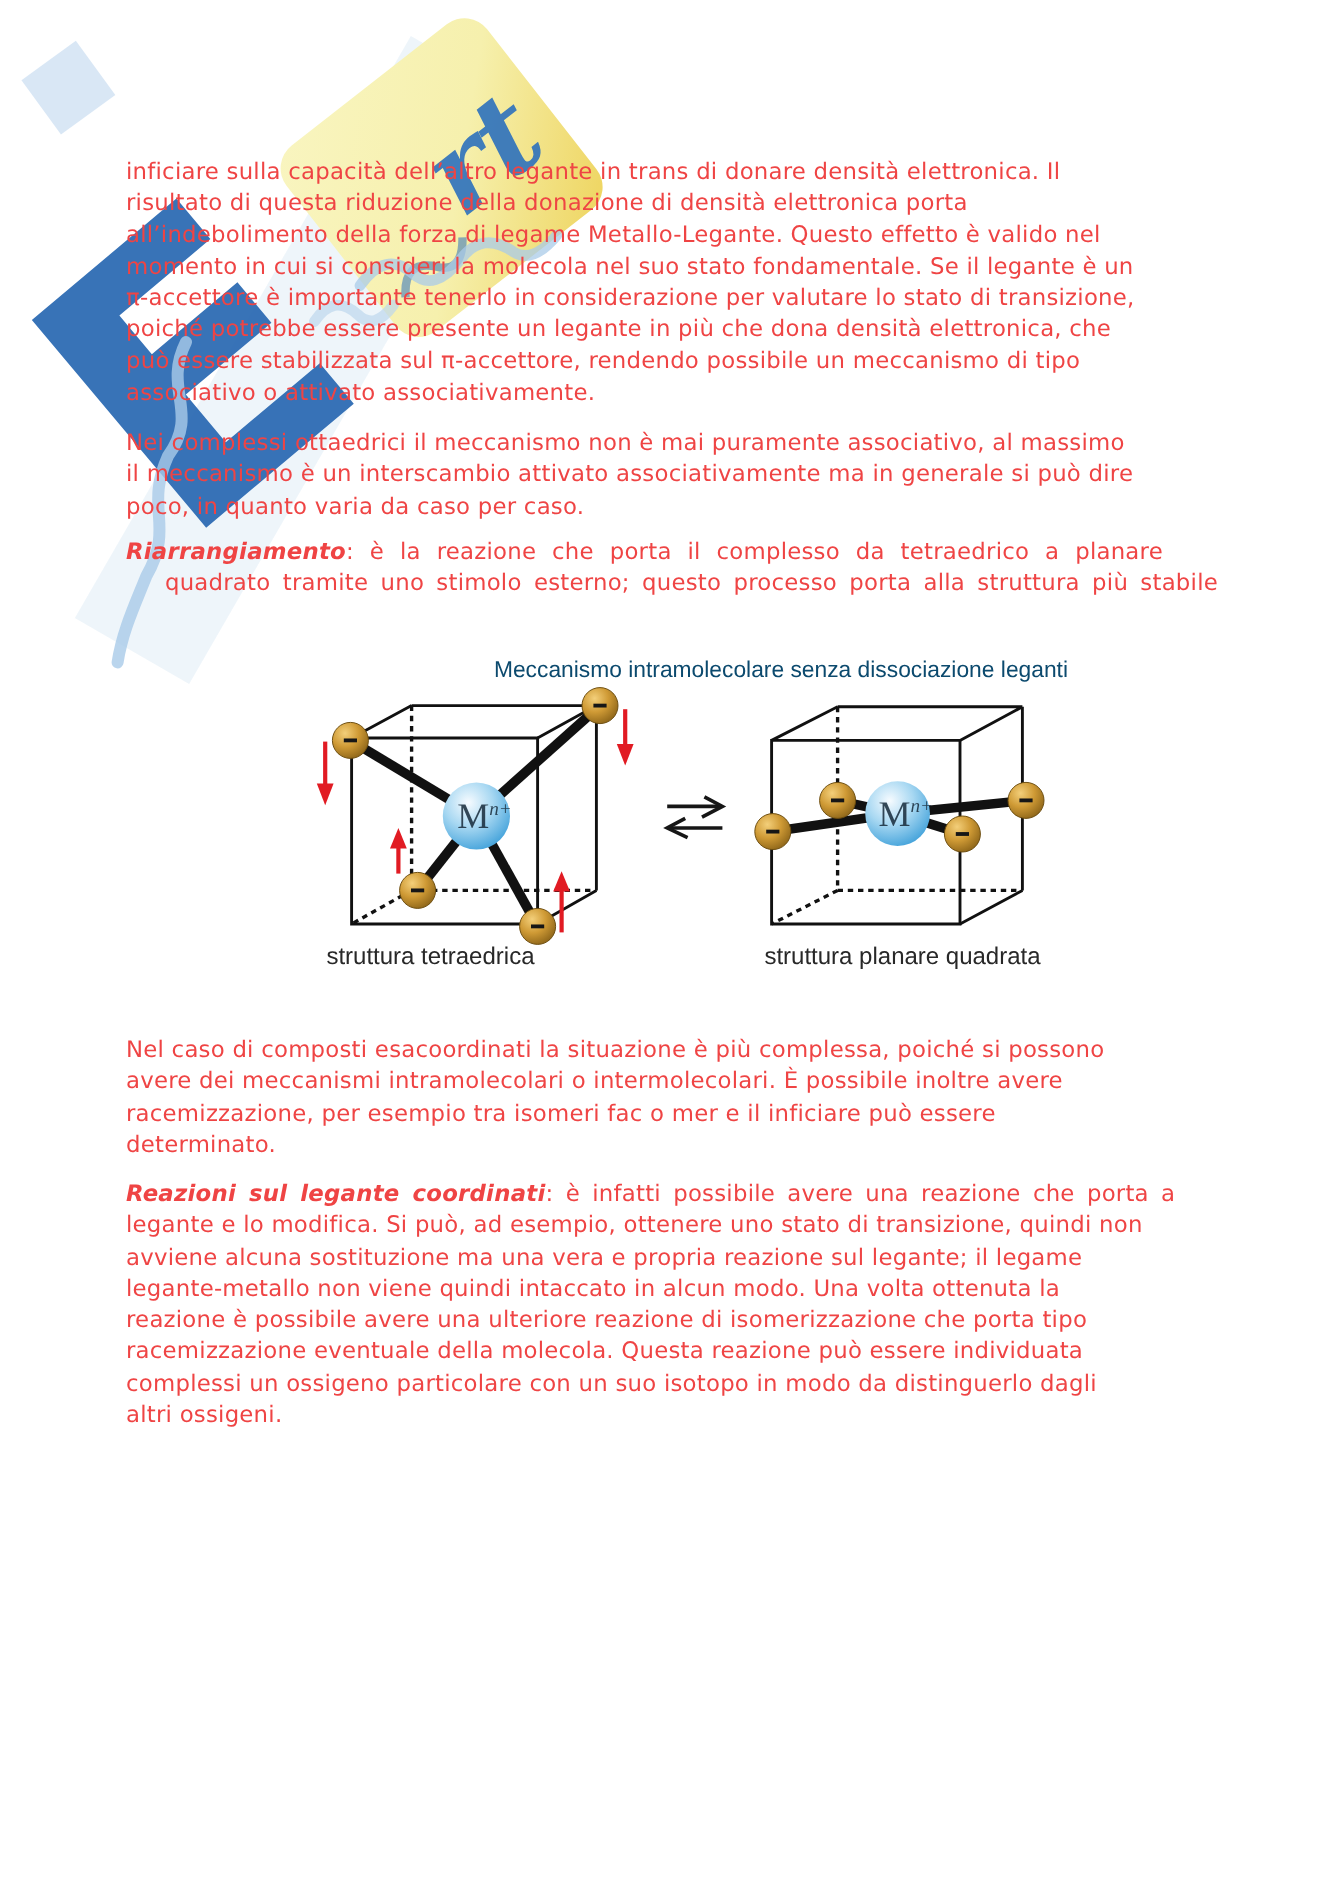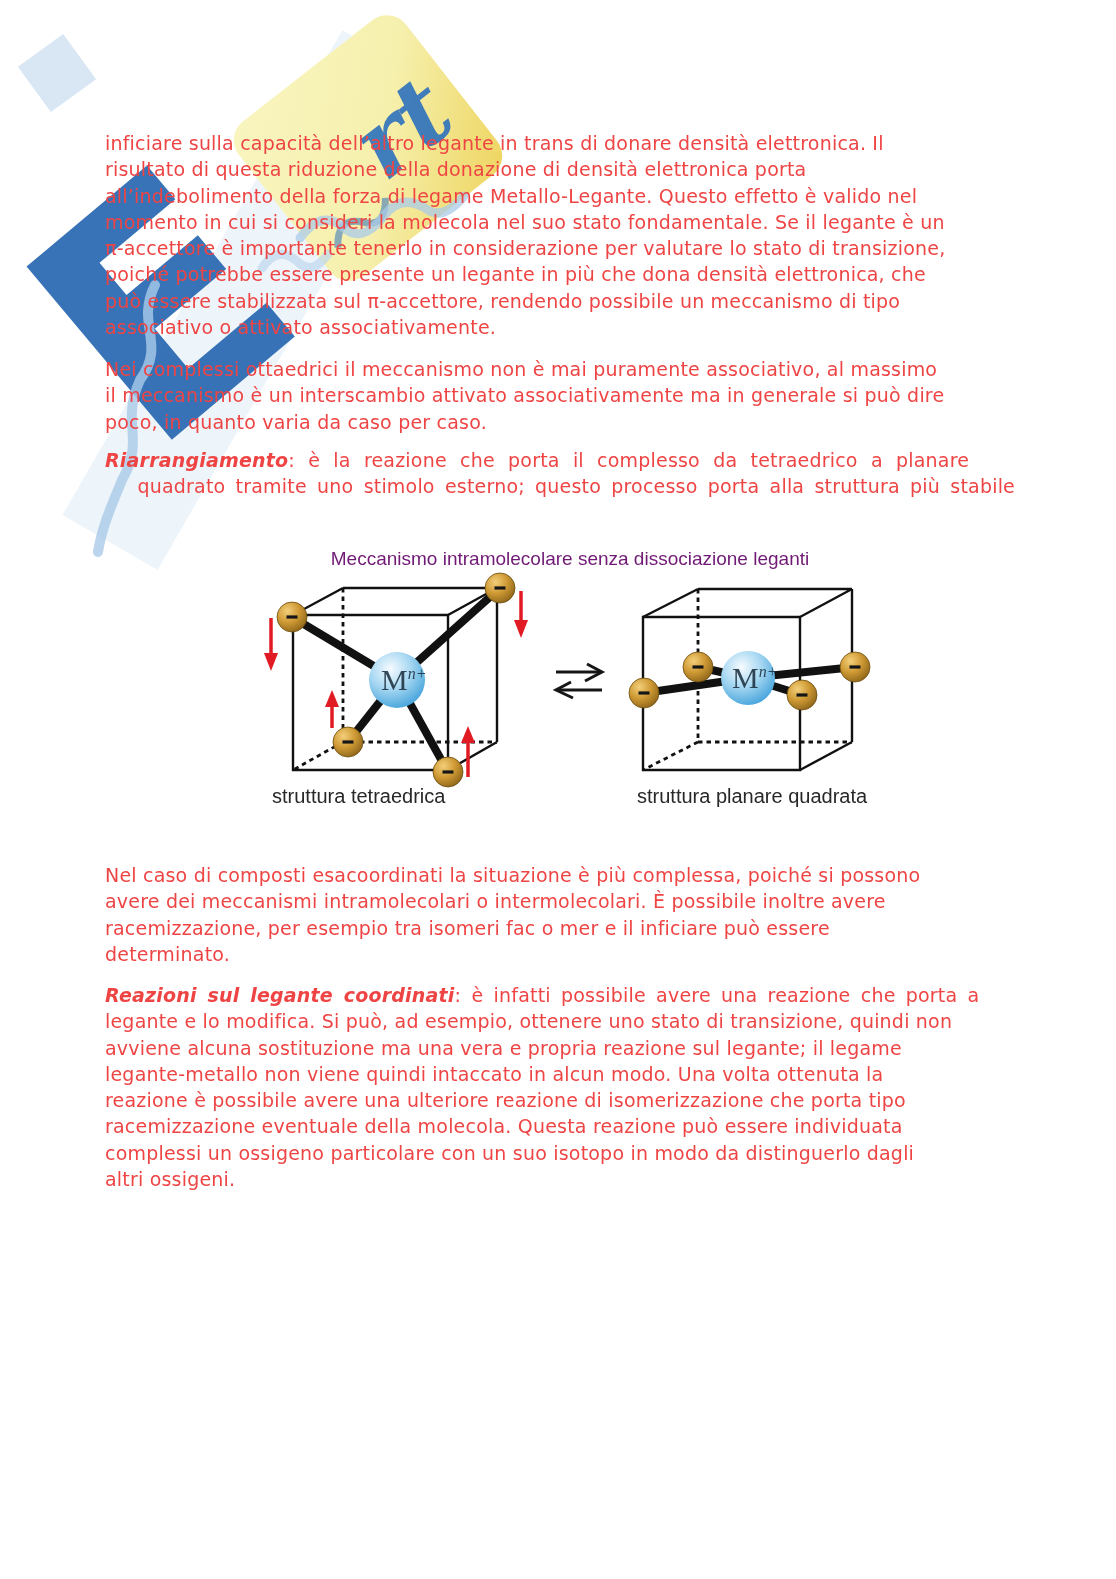--- a/index.html
+++ b/index.html
@@ -16,23 +16,23 @@
     font-size:19px;line-height:26.3px;letter-spacing:0.2px;
     color:#ef4444;
   }
   .para .line{height:26.3px;white-space:nowrap;}
   .lead{font-weight:bold;font-style:italic;}
   #p3 .line:nth-child(1){word-spacing:7px;}
   #p3 .line:nth-child(2){word-spacing:4px;text-align:right;}
   #p5 .line:nth-child(1){word-spacing:4px;}
   .diagram-title{
     position:absolute;left:250px;top:548px;width:640px;z-index:2;
-    text-align:center;
+    text-align:right;
     font-family:"Liberation Sans",sans-serif;
-    font-size:19px;color:#701a75;
+    font-size:19px;color:#0c4a6e;
   }
   .diagram{position:absolute;left:240px;top:545px;z-index:2;}
   .dg-label{font-family:"Liberation Sans",sans-serif;font-size:20px;fill:#282828;}
   .m-label{font-family:"Liberation Serif",serif;fill:#1c3040;opacity:0.88;}
 </style>
 </head>
 <body>
 
 <div class="page">
 

